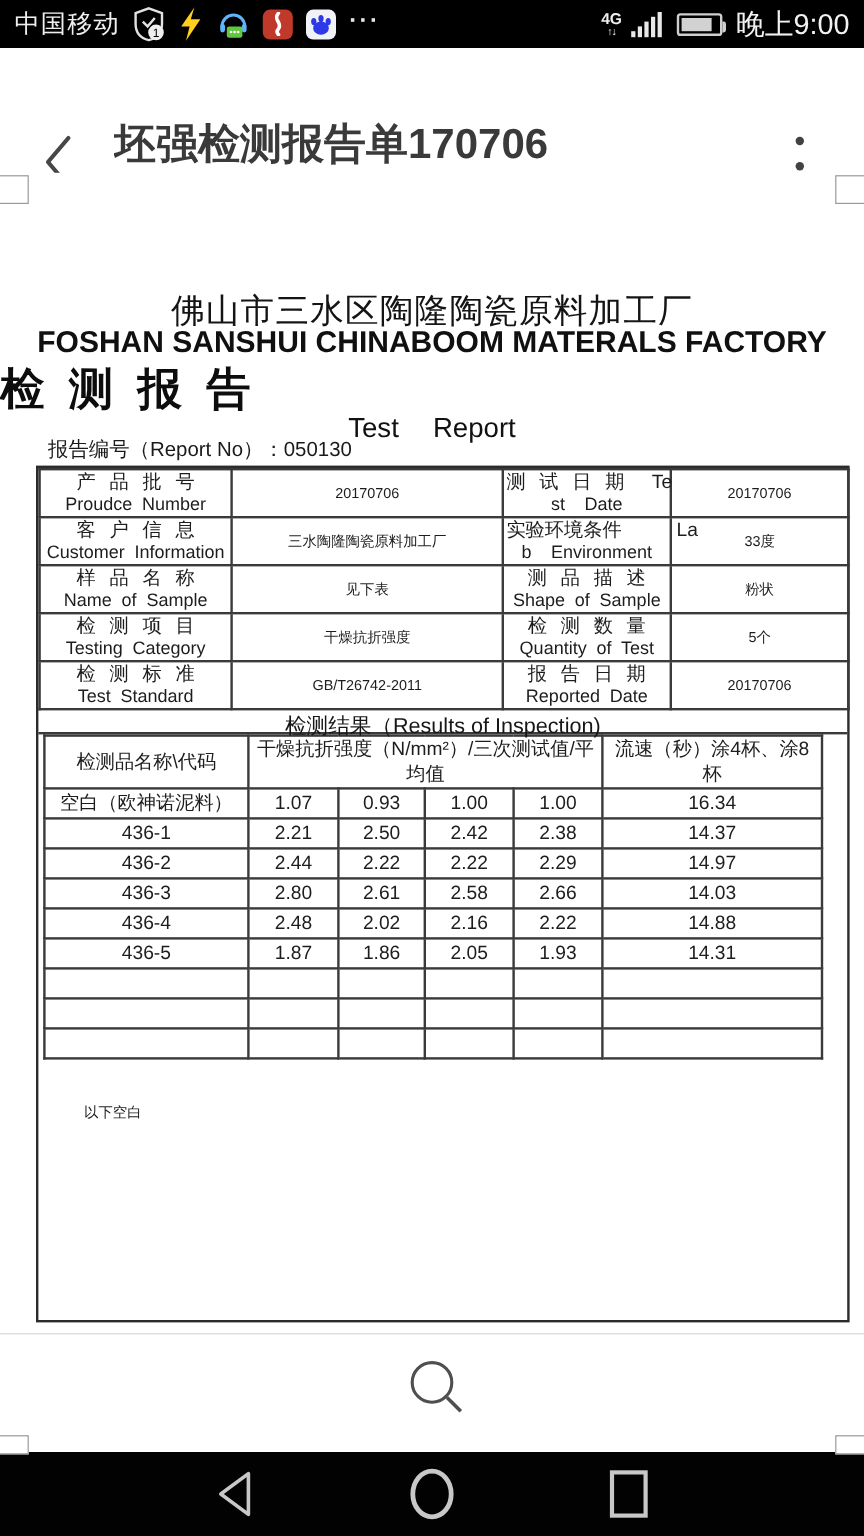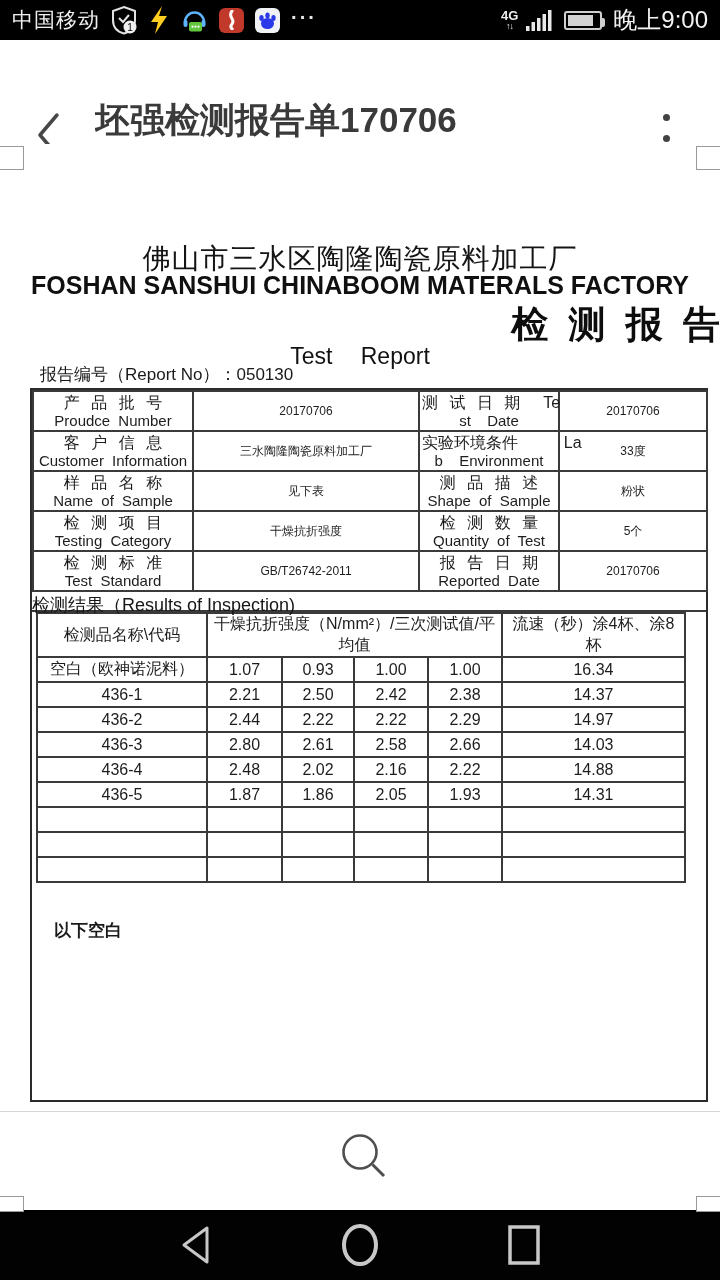--- a/index.html
+++ b/index.html
@@ -38,44 +38,44 @@
   
   .corner { position:absolute; background:#fff; border:1px solid #9a9a9a; z-index:3; }
 
   
   .page { position:absolute; top:144px; left:0; width:720px; height:968px; background:#fff;
     border-bottom:1px solid #d6d6d6; color:#1c1c1c; }
   .factory-cn { position:absolute; top:96px; left:0; width:100%; text-align:center; font-size:28px;
     color:#141414; letter-spacing:1px; }
   .factory-en { position:absolute; top:127px; left:0; width:100%; text-align:center; font-size:25px;
     font-weight:700; color:#101010; }
-  .doc-title-cn { position:absolute; top:156px; left:0; width:100%; text-align:right; font-size:37px;
+  .doc-title-cn { position:absolute; top:156px; left:0; width:100%; text-align:left; font-size:37px;
     font-weight:700; color:#0d0d0d; word-spacing:10px; }
   .doc-title-en { position:absolute; top:199px; left:0; width:100%; text-align:center; font-size:23px;
     color:#111; word-spacing:22px; }
   .report-no { position:absolute; top:219px; left:40px; font-size:17px; color:#1a1a1a; }
 
   .outer-box { position:absolute; top:244px; left:30px; width:678px; height:714px; border:2px solid #2b2b2b; }
 
   table.grid { border-collapse:collapse; table-layout:fixed; }
   table.grid td { border:2px solid #3a3a3a; padding:0 2px; text-align:center; vertical-align:middle; color:#1d1d1d; }
   .info-tbl { width:674px;padding-left:20px; }
   .info-tbl td { height:40px; }
   .cl1 { display:block; font-size:16px; line-height:19px; white-space:pre; word-spacing:7px; }
   .cl2 { display:block; font-size:15px; line-height:18px; white-space:pre; word-spacing:4px; }
   .val { font-size:12px; }
 
-  .results-banner { height:20px; line-height:27px; font-size:18px;
+  .results-banner { height:20px; line-height:27px; text-align:center; font-size:18px;
     border-bottom:2px solid #3a3a3a; color:#161616; }
 
   .res-tbl { width:648px; margin:0 0 0 4px; }
   .res-tbl td { font-size:16px; height:25px; }
   .res-tbl tr.hdr td { height:27px; }
 
-  .footer-note { margin:36px 0 0 22px; font-size:17px; color:#1a1a1a;font-weight:bold; }
+  .footer-note { margin:36px 0 0 38px; font-size:12px; color:#1a1a1a; }
 
   
   .magnifier { position:absolute; left:340px; top:1132px; width:52px; height:52px; cursor:pointer; }
 
   
   .nav-bar { position:absolute; top:1210px; left:0; width:720px; height:70px; background:#020202;
     display:flex; align-items:center; justify-content:center; gap:118px; }
   .nav-btn { display:flex; align-items:center; justify-content:center; width:46px; height:46px; cursor:pointer; }
 </style>
 </head>

